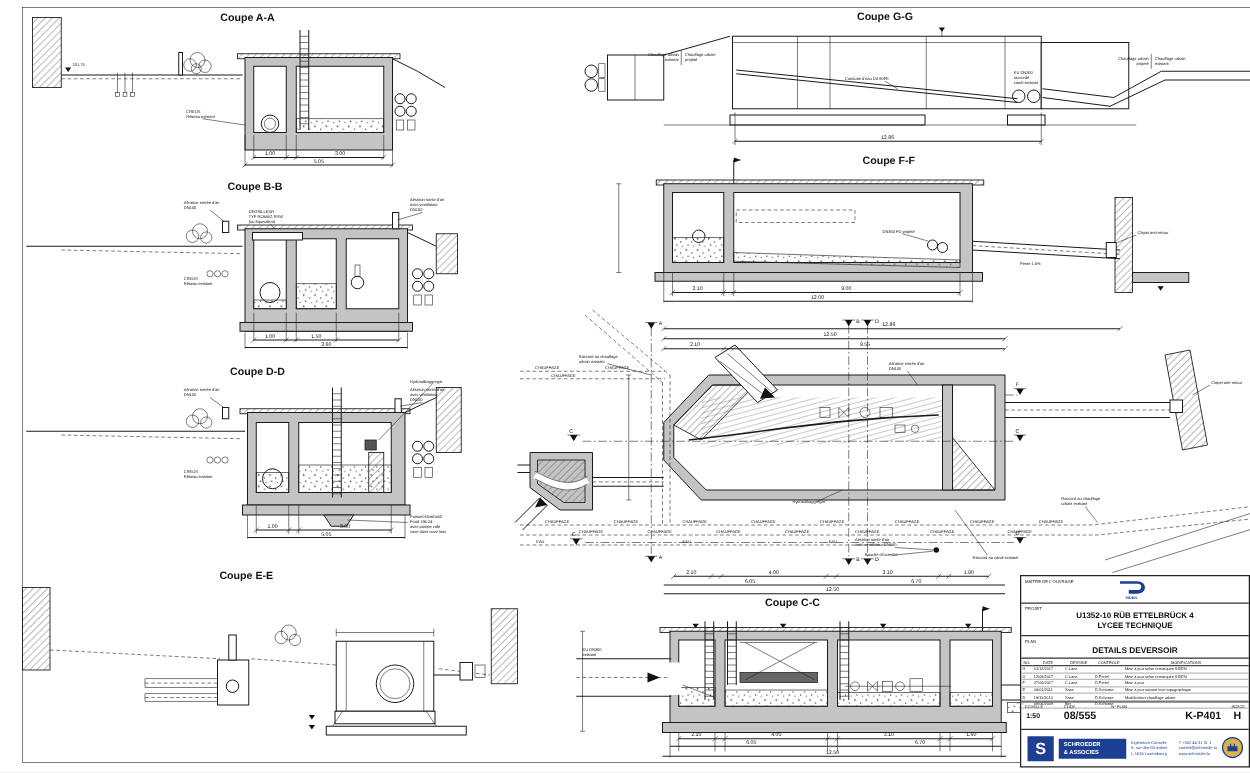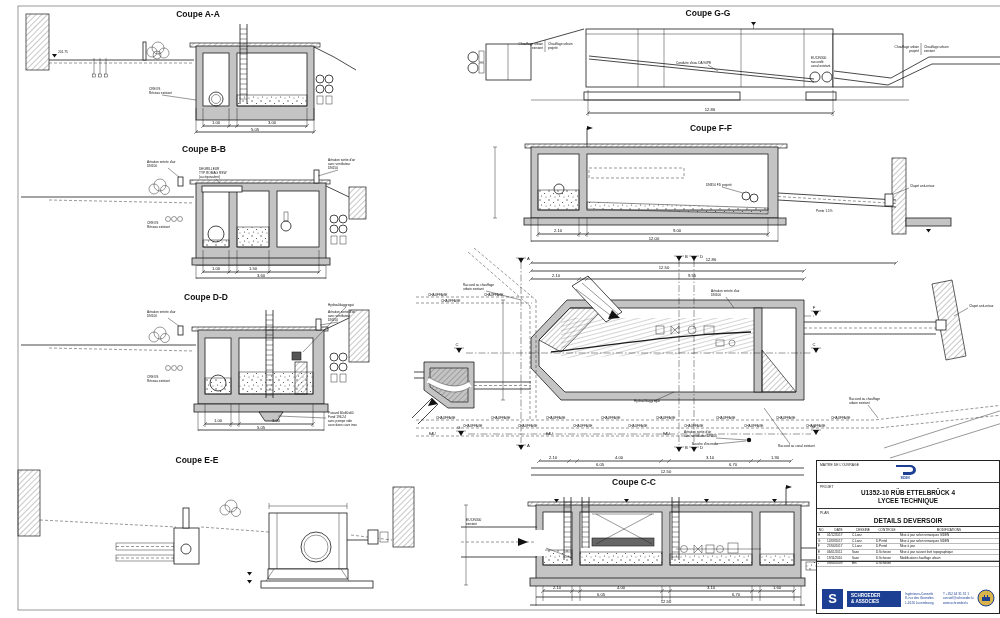--- a/index.html
+++ b/index.html
@@ -689,20 +689,32 @@
         <tr>
           <td>-</td>
               <td>09/06/2009</td>
           <td>Bin</td>
               <td>D.Schosse</td>
           <td></td>
             </tr>
       </tbody>
     </table>
   </div>
+  <div class="tbrow" style="top:101px;height:22px;">
+    <div class="vals">
+      <span class="minilbl" style="left:3px;">ECHELLE</span>
+      <span class="minilbl" style="left:34px;">CODE</span>
+      <span class="minilbl" style="left:72px;">N° PLAN</span>
+      <span class="minilbl" style="right:3px;">INDICE</span>
+      <span class="v-ech">1:50</span>
+      <span class="v-code">08/555</span>
+      <span class="v-nplan">K-P401</span>
+      <span class="v-ind">H</span>
+    </div>
+  </div>
   <div class="tbrow" style="top:123px;height:29px;border-bottom:none;">
     <div class="logos">
       <div class="sq">S</div>
       <div class="nm">
         <div>SCHROEDER</div>
         <div>&amp; ASSOCIES</div>
       </div>
       <div class="addr" style="left:88px;">
         <div>Ingénieurs-Conseils</div>
         <div>8, rue des Girondins</div>

